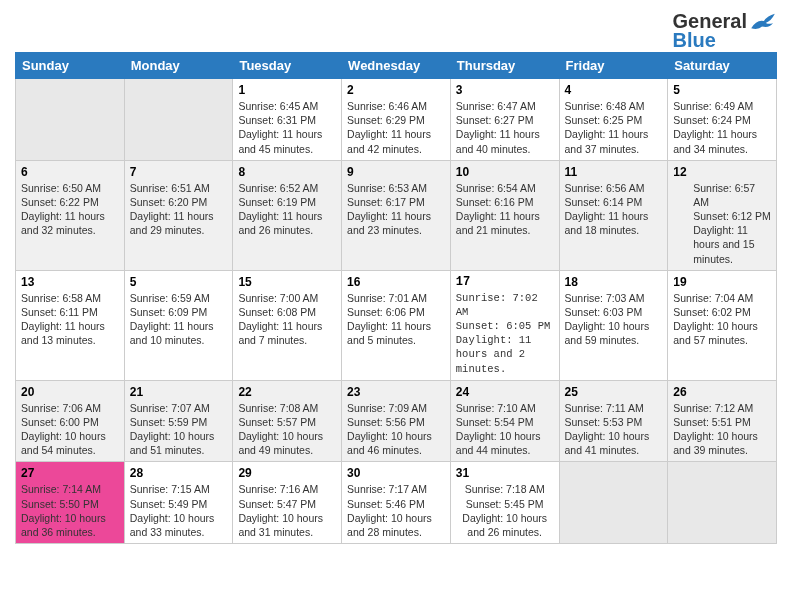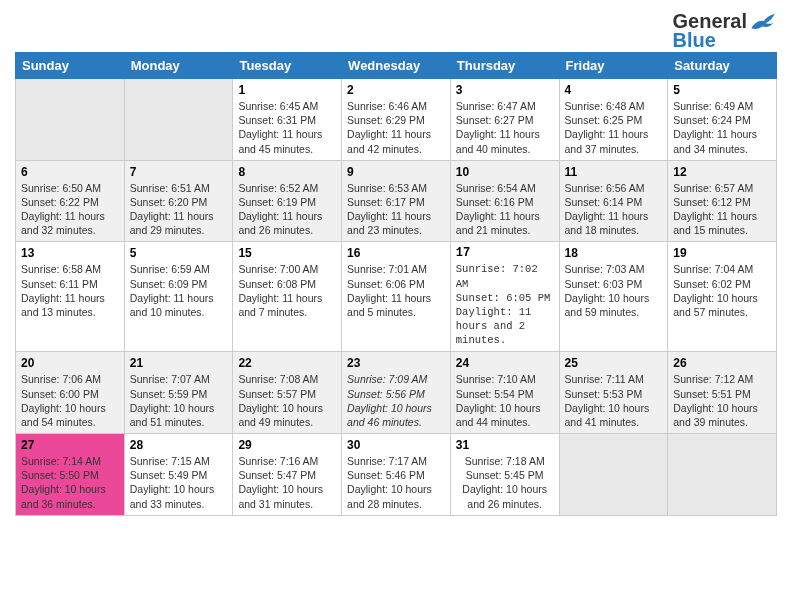--- a/index.html
+++ b/index.html
@@ -190,21 +190,21 @@
 Daylight: 11 hours and 21 minutes.</div>
         </td>
         <td style="background-color: rgb(240, 240, 240);">
           <span class="day-number">11</span>
           <div class="day-info" style="white-space: pre-line;">Sunrise: 6:56 AM
 Sunset: 6:14 PM
 Daylight: 11 hours and 18 minutes.</div>
         </td>
         <td style="background-color: rgb(240, 240, 240);">
           <span class="day-number">12</span>
-          <div class="day-info" style="white-space: pre-line;">Sunrise: 6:57 AM
+          <div class="day-info" style="white-space: pre-line; margin-left: 20px;">Sunrise: 6:57 AM
 Sunset: 6:12 PM
 Daylight: 11 hours and 15 minutes.</div>
         </td>
       </tr>
       <tr class="row-odd">
         <td style="background-color: rgb(255, 255, 255);">
           <span class="day-number">13</span>
           <div class="day-info" style="white-space: pre-line;">Sunrise: 6:58 AM
 Sunset: 6:11 PM
 Daylight: 11 hours and 13 minutes.</div>
@@ -260,21 +260,21 @@
 Daylight: 10 hours and 51 minutes.</div>
         </td>
         <td style="background-color: rgb(240, 240, 240);">
           <span class="day-number">22</span>
           <div class="day-info" style="white-space: pre-line;">Sunrise: 7:08 AM
 Sunset: 5:57 PM
 Daylight: 10 hours and 49 minutes.</div>
         </td>
         <td style="background-color: rgb(240, 240, 240);">
           <span class="day-number">23</span>
-          <div class="day-info" style="white-space: pre-line; font-style: italic;">Sunrise: 7:09 AM
+          <div class="day-info" style="white-space: pre-line;">Sunrise: 7:09 AM
 Sunset: 5:56 PM
 Daylight: 10 hours and 46 minutes.</div>
         </td>
         <td style="background-color: rgb(240, 240, 240);">
           <span class="day-number">24</span>
           <div class="day-info" style="white-space: pre-line;">Sunrise: 7:10 AM
 Sunset: 5:54 PM
 Daylight: 10 hours and 44 minutes.</div>
         </td>
         <td style="background-color: rgb(240, 240, 240);">

